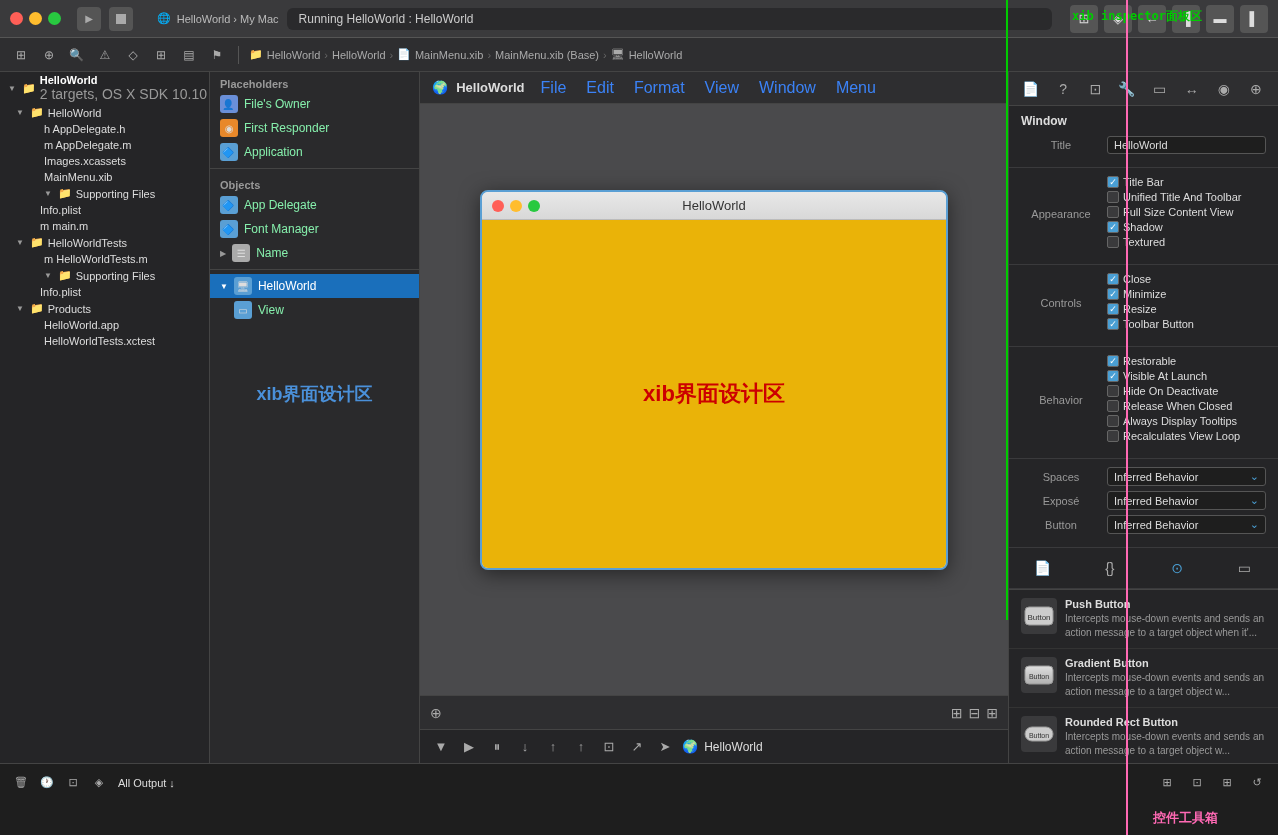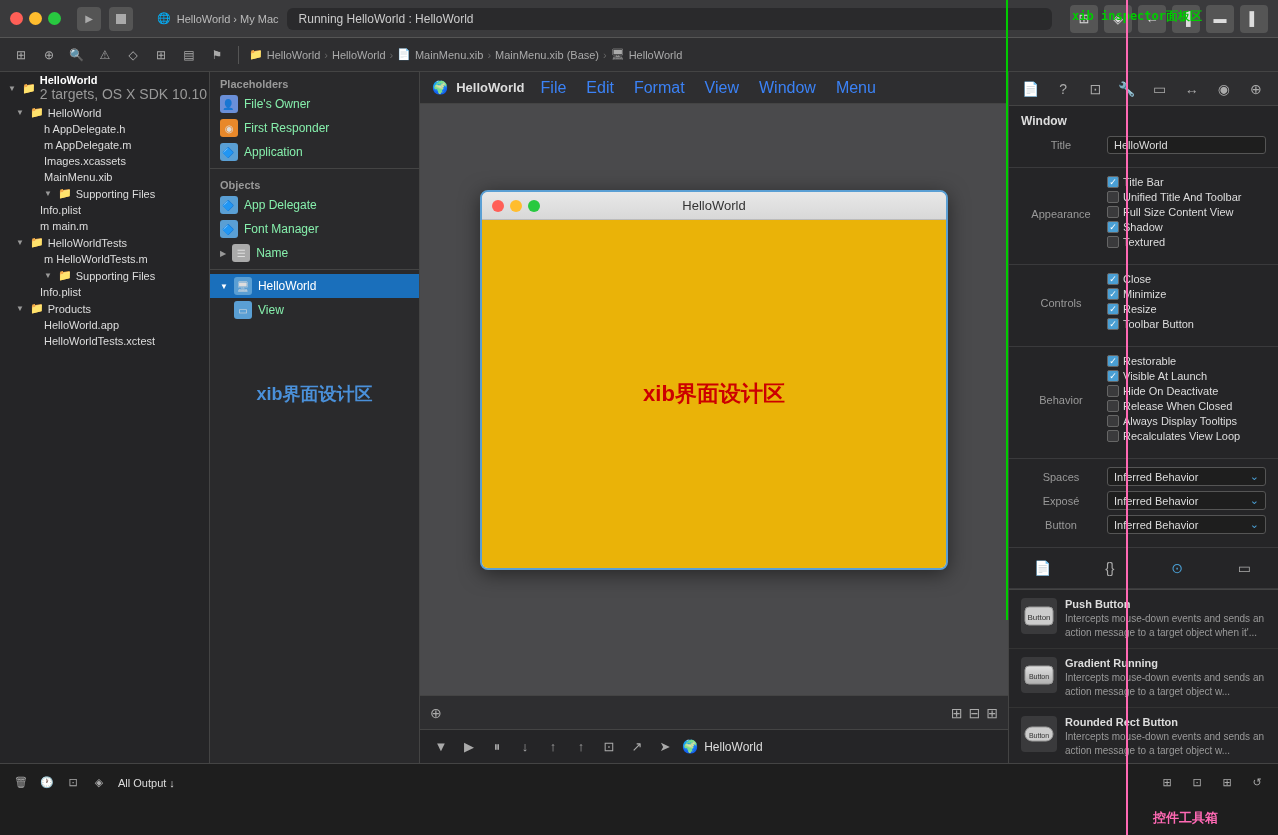--- a/index.html
+++ b/index.html
@@ -517,21 +517,21 @@
                   <defs>
                     <linearGradient id="grad1" x1="0%" y1="0%" x2="0%" y2="100%">
                       <stop offset="0%" style="stop-color:#e0e0e0"></stop>
                       <stop offset="100%" style="stop-color:#b0b0b0"></stop>
                     </linearGradient>
                   </defs>
                   <text x="15" y="14" text-anchor="middle" font-size="7" fill="#333">Button</text>
                 </svg>
             </div>
             <div class="lib-text">
-              <div class="lib-title">Gradient Running</div>
+              <div class="lib-title">Gradient Button</div>
               <div class="lib-desc">Intercepts mouse-down events and sends an action message to a target object w...</div>
             </div>
           </div>
           <div class="lib-item">
             <div class="lib-icon">
               <svg width="30" height="20" viewBox="0 0 30 20">
                   <rect x="1" y="3" width="28" height="14" rx="7" ry="7" fill="#ccc" stroke="#999" stroke-width="1"></rect>
                   <text x="15" y="14" text-anchor="middle" font-size="7" fill="#333">Button</text>
                 </svg>
             </div>

